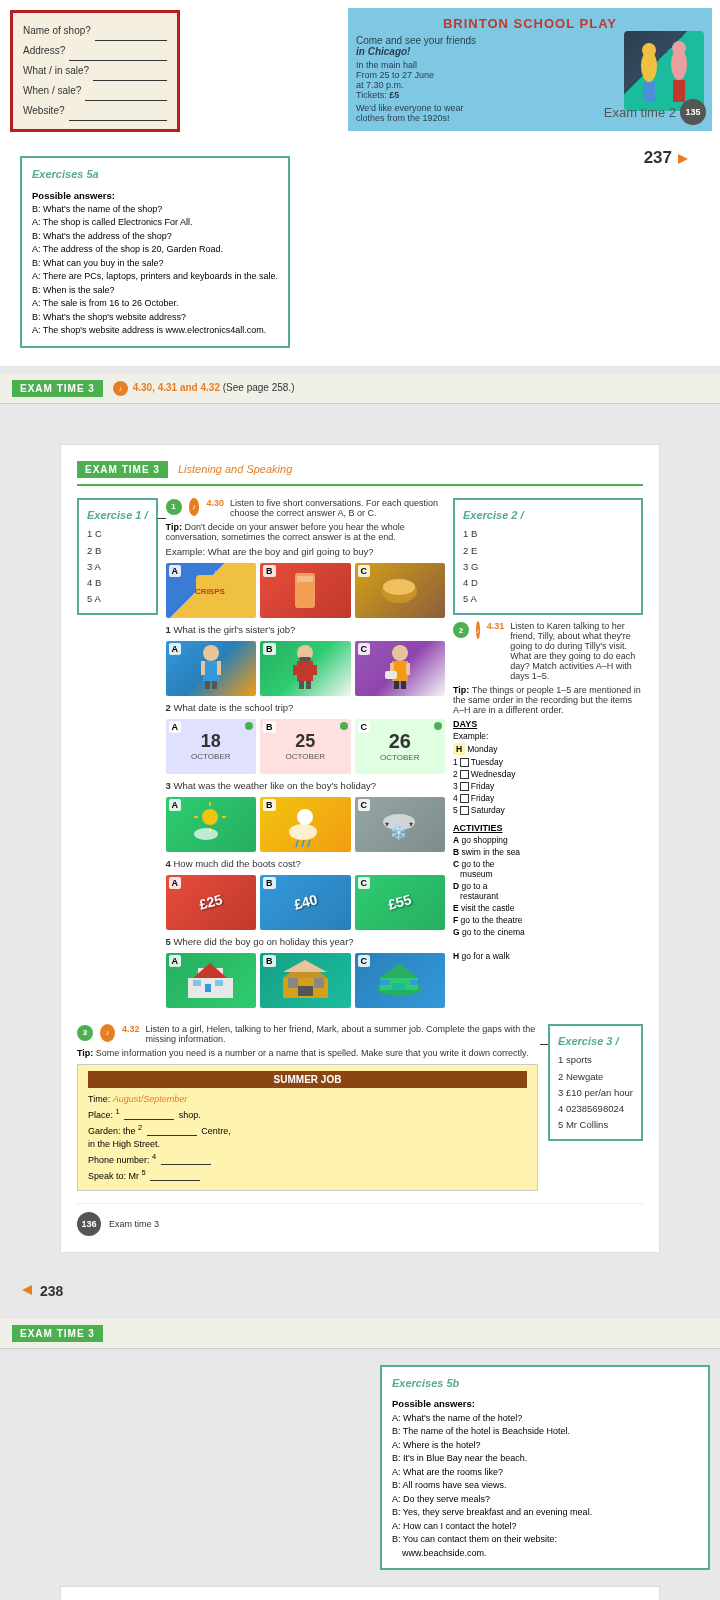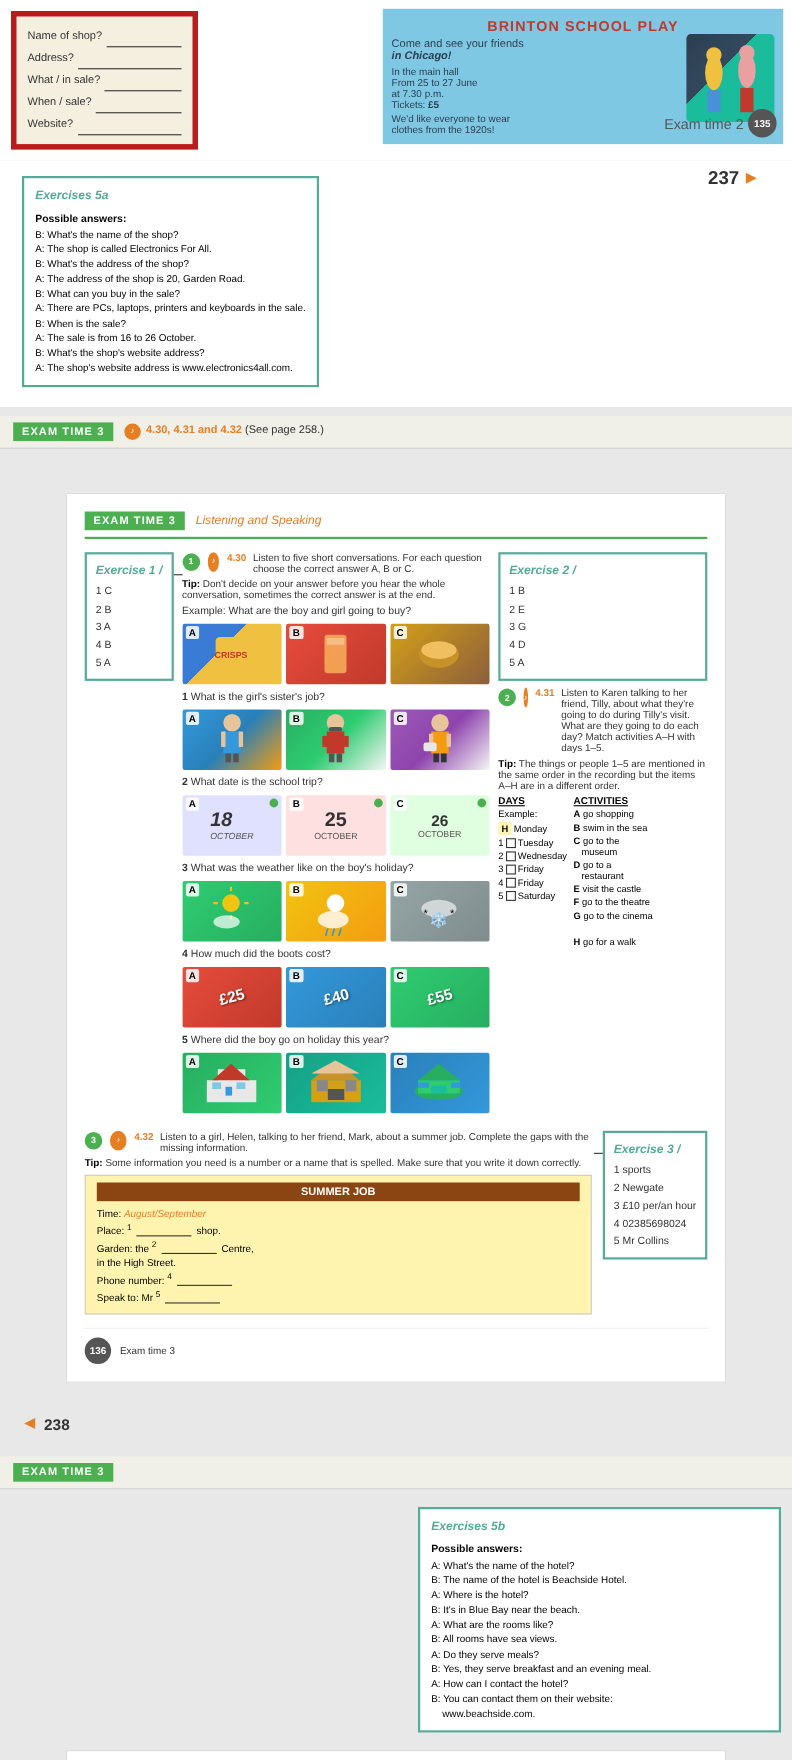--- a/index.html
+++ b/index.html
@@ -227,21 +227,21 @@
       position: relative;
     }
 
     .separator {
       height: 8px;
       background: #e8e8e8;
     }
     .form-lines {
       background: #f5efe0;
       padding: 8px 10px;
-      border: 5px solid #b91c1c;
+      border: 3px solid #b91c1c;
       font-size: 10px;
       line-height: 2;
       width: 170px;
       min-height: 100px;
     }
     .form-line {
       display: flex;
       gap: 4px;
     }
     .form-line .field-name { color: #333; }
@@ -483,38 +483,38 @@
               <rect x="21" y="38" width="5" height="8" fill="#333"></rect>
               <rect x="5" y="28" width="12" height="8" rx="2" fill="#e8e8e8"></rect>
             </svg>
           </div>
         </div>
 
         <div class="question-label"><b>2</b> What date is the school trip?</div>
         <div class="img-row">
           <div class="img-choice img-date1" style="background:#e0e0ff; flex-direction:column; align-items:center; justify-content:center; display:flex; position:relative;">
             <span class="choice-label">A</span>
-            <div style="display:flex;flex-direction:column;font-style:italic;">
+            <div style="display:flex;flex-direction:column;align-items:center;">
               <span style="font-size:18px;font-weight:bold;color:#333;">18</span>
               <span style="font-size:8px;color:#555;">OCTOBER</span>
             </div>
             <div style="position:absolute;top:3px;right:3px;width:8px;height:8px;border-radius:50%;background:#4CAF50;"></div>
           </div>
           <div class="img-choice img-date2" style="background:#ffe0e0; flex-direction:column; align-items:center; justify-content:center; display:flex; position:relative;">
             <span class="choice-label">B</span>
             <div style="display:flex;flex-direction:column;align-items:center;">
               <span style="font-size:18px;font-weight:bold;color:#333;">25</span>
               <span style="font-size:8px;color:#555;">OCTOBER</span>
             </div>
             <div style="position:absolute;top:3px;right:3px;width:8px;height:8px;border-radius:50%;background:#4CAF50;"></div>
           </div>
           <div class="img-choice img-date3" style="background:#e0ffe0; flex-direction:column; align-items:center; justify-content:center; display:flex; position:relative;">
             <span class="choice-label">C</span>
             <div style="display:flex;flex-direction:column;align-items:center;">
-              <span style="font-size:14px;font-weight:bold;color:#333;">26</span>
+              <span style="font-size:20px;font-weight:bold;color:#333;">26</span>
               <span style="font-size:8px;color:#555;">OCTOBER</span>
             </div>
             <div style="position:absolute;top:3px;right:3px;width:8px;height:8px;border-radius:50%;background:#4CAF50;"></div>
           </div>
         </div>
 
         <div class="question-label"><b>3</b> What was the weather like on the boy's holiday?</div>
         <div class="img-row">
           <div class="img-choice" style="background:linear-gradient(135deg,#2ecc71,#27ae60);">
             <span class="choice-label">A</span>
@@ -619,21 +619,21 @@
           <div class="instruction-row">
             <div style="display:inline-flex;align-items:center;justify-content:center;width:16px;height:16px;border-radius:50%;background:#4CAF50;color:white;font-size:8px;font-weight:bold;flex-shrink:0;margin-top:1px;">2</div>
             <span style="display:inline-flex;align-items:center;justify-content:center;width:18px;height:18px;border-radius:50%;background:#e67e22;color:white;font-size:7px;font-weight:bold;margin:0 3px;">♪</span>
             <span style="font-size:9px; color:#e67e22; font-weight:bold;">4.31</span>
             <span style="font-size:9px; color:#333; margin-left:2px;"> Listen to Karen talking to her friend, Tilly, about what they're going to do during Tilly's visit. What are they going to do each day? Match activities A–H with days 1–5.</span>
           </div>
           <div class="tip-box">
             <b>Tip:</b> <span>The things or people 1–5 are mentioned in the same order in the recording but the items A–H are in a different order.</span>
           </div>
 
-          <div style="display:flex; gap:6px; font-size:9px; margin-top:4px;">
+          <div style="display:flex; gap:6px; font-size:9px; margin-top:4px;flex-direction:column;">
             <div>
               <div style="font-weight:bold; text-decoration:underline; font-size:9px; margin-bottom:2px;">DAYS</div>
               <div style="font-size:8.5px; margin-bottom:2px;">Example:</div>
               <div style="display:flex;align-items:center;gap:2px;font-size:8.5px;margin-bottom:2px;">
                 <span style="background:#fff3b0;padding:1px 3px;font-weight:bold;">H</span>
                 <span>Monday</span>
               </div>
               <div style="display:flex;align-items:center;gap:2px;font-size:8.5px;margin-bottom:2px;">
                 <span>1</span>
                 <span style="width:9px;height:9px;border:1px solid #333;display:inline-block;background:white;"></span>

